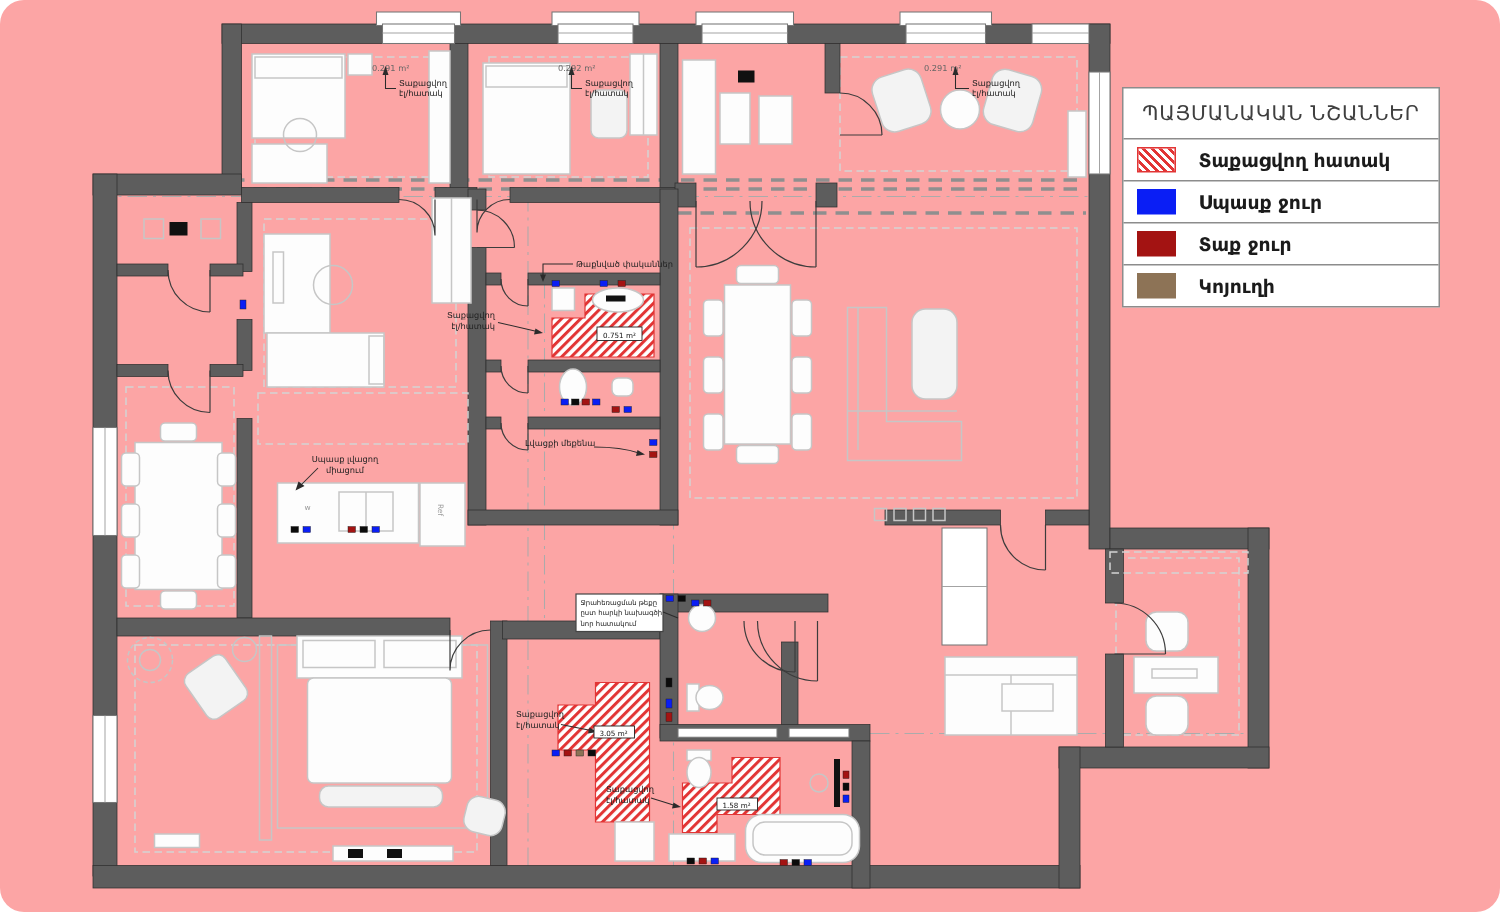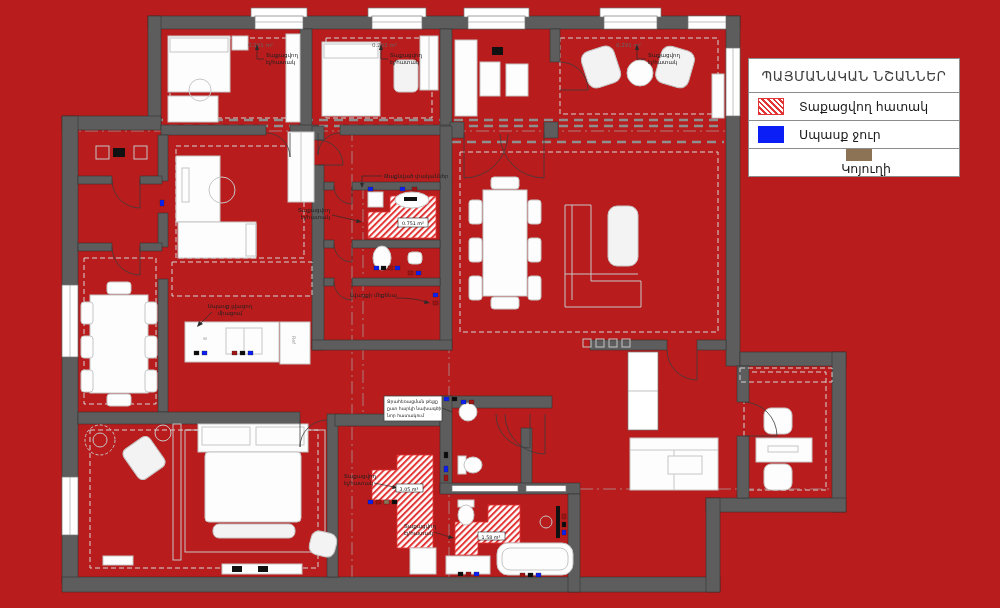--- a/index.html
+++ b/index.html
@@ -1,17 +1,17 @@
 <!DOCTYPE html>
 <html style="--wall: #5d5d5d; --hatch: #e23535; --cold: #0a1ef5; --hot: #a31312; --drain: #0b0b0b; --sewer: #8d7356;"><head>
 <meta charset="utf-8">
 <style>
   html,body{margin:0;padding:0;background:#fff;width:1000px;height:608px;overflow:hidden;
     font-family:"DejaVu Sans",sans-serif;}
-  #stage{position:relative;width:1000px;height:608px;background:#b91c1c;}
+  #stage{position:relative;width:1000px;height:608px;background:#fca5a5;border-radius:16px;}
   #plan{position:absolute;left:0;top:0;}
   
   .wall{fill:var(--wall);stroke:#2f2f2f;stroke-width:.5;}
   .stub{fill:var(--wall);stroke:#2f2f2f;stroke-width:.5;}
   .win{fill:#fff;stroke:#777;stroke-width:.7;}
   .winline{stroke:#999;stroke-width:.6;}
   .furn{fill:#fdfdfd;stroke:#c6c6c6;stroke-width:1;}
   .furnl{fill:none;stroke:#c6c6c6;stroke-width:1;}
   .soft{fill:#f3f3f3;stroke:#c6c6c6;stroke-width:1;}
   .ceil{fill:none;stroke:#d4d4d4;stroke-width:1;stroke-dasharray:5 3;}
@@ -30,22 +30,22 @@
   .tiny{font-size:5px;fill:#9a9a9a;}
   .note{font-size:4.6px;fill:#222;}
   .leader{fill:none;stroke:#2b2b2b;stroke-width:.7;}
   .ah{fill:#2b2b2b;}
   
   #legend{position:absolute;left:748px;top:58px;width:210px;background:#fff;
     border:1px solid #8c8c8c;}
   #legend .ttl{height:33px;display:flex;align-items:center;justify-content:center;
     font-size:13.5px;color:#3f3f3f;letter-spacing:.5px;border-bottom:1px solid #8c8c8c;}
   #legend .row{height:27px;display:flex;align-items:center;padding-left:9px;
-    border-bottom:1px solid #8c8c8c;}
-  #legend .row:last-child{border-bottom:none;flex-direction:column;}
+    border-bottom:1px solid #8c8c8c;font-weight:bold;}
+  #legend .row:last-child{border-bottom:none;}
   #legend .row .lab{font-size:12.5px;color:#1b1b1b;margin-left:15px;}
   .sw{width:26px;height:17px;box-sizing:border-box;}
   .sw-hatch{background:repeating-linear-gradient(45deg,var(--hatch) 0 1.8px,#fff 1.8px 4px);
     border:1px solid var(--hatch);}
   .sw-cold{background:var(--cold);}
   .sw-hot{background:var(--hot);}
   .sw-drain{background:var(--drain);}
   .sw-sewer{background:var(--sewer);}
 </style>
 </head>
@@ -491,18 +491,22 @@
   <div class="ttl">ՊԱՅՄԱՆԱԿԱՆ ՆՇԱՆՆԵՐ</div>
   <div class="row">
     <div class="sw sw-hatch"></div>
     <div class="lab">Տաքացվող հատակ</div>
   </div>
   <div class="row">
     <div class="sw sw-cold"></div>
     <div class="lab">Սպասք ջուր</div>
   </div>
   <div class="row">
+    <div class="sw sw-hot"></div>
+    <div class="lab">Տաք ջուր</div>
+  </div>
+  <div class="row">
     <div class="sw sw-sewer"></div>
     <div class="lab">Կոյուղի</div>
   </div>
 </div>
 
 </div>
 
 </body></html>

